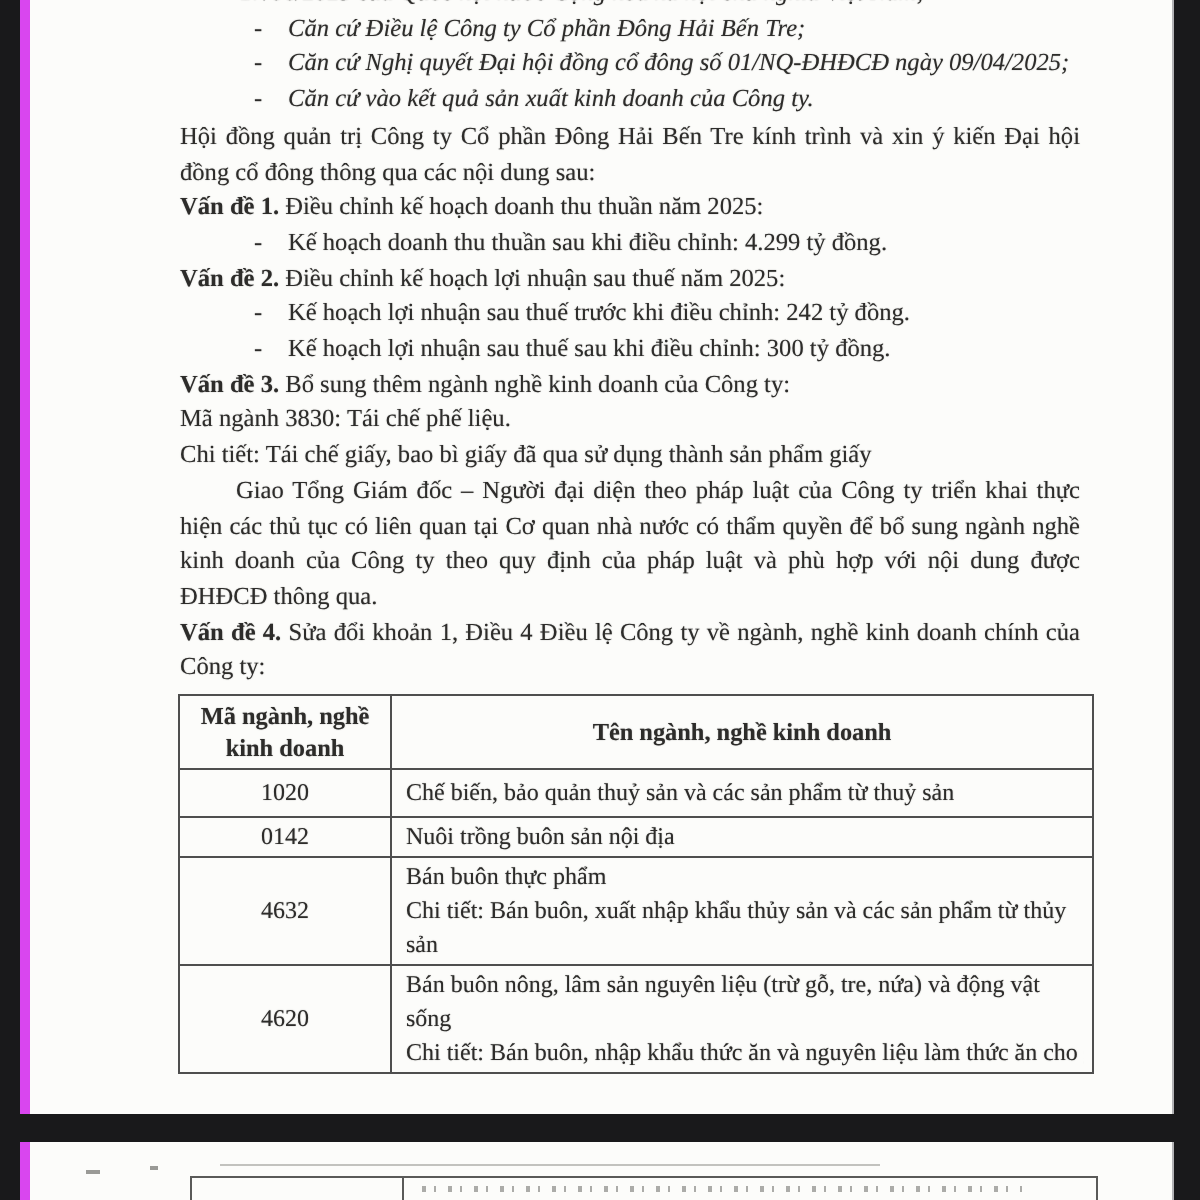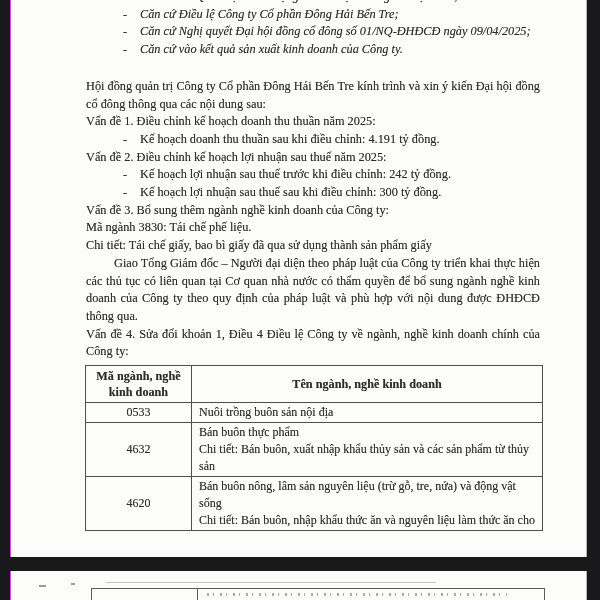--- a/index.html
+++ b/index.html
@@ -3,37 +3,37 @@
 <meta charset="utf-8">
 <style>
   html,body{margin:0;padding:0;}
   body{
     width:600px;height:600px;position:relative;overflow:hidden;
     background:#19191b;
     font-family:"Liberation Serif","DejaVu Serif",serif;
   }
   .page{
     position:absolute;left:10px;width:577px;background:#fcfcfa;
-    border-left:1px solid #d946ef;border-right:1px solid #b3b3b6;
+    border-left:5px solid #d946ef;border-right:1px solid #b3b3b6;
     box-sizing:border-box;overflow:hidden;
   }
   #page1{top:0;height:557px;}
   #page2{top:571px;height:29px;}
   .content{
     padding:0 46px 0 75px;
     font-size:12.3px;line-height:17.7px;color:#2d2c2a;
     text-shadow:0 0 0.6px rgba(40,40,40,0.45);
   }
   .clipped{margin-top:-12px;padding-left:30px;font-style:italic;}
   .cancu{font-style:italic;}
   .bullet{padding-left:37px;}
   .dash{display:inline-block;width:17px;}
   .just{text-align:justify;}
-  .intro{margin-top:19px;}
-  .b{font-weight:normal;}
+  .intro{margin-top:1px;}
+  .b{font-weight:bold;}
   .center{text-align:left;}
   .indent1{text-indent:28px;}
   table.industry{
     border-collapse:collapse;table-layout:fixed;
     width:458px;margin:4px 0 0 -1px;
     font-size:12px;line-height:17px;color:#2d2c2a;
   }
   table.industry th,table.industry td{border:1px solid #4e4e4e;box-sizing:border-box;}
   table.industry th{
     font-weight:bold;text-align:center;vertical-align:middle;
@@ -65,21 +65,21 @@
 
     <div>
       <div class="bullet cancu"><span class="dash">-</span><span>Căn cứ Điều lệ Công ty Cổ phần Đông Hải Bến Tre;</span></div>
       <div class="bullet cancu"><span class="dash">-</span><span>Căn cứ Nghị quyết Đại hội đồng cổ đông số 01/NQ-ĐHĐCĐ ngày 09/04/2025;</span></div>
       <div class="bullet cancu"><span class="dash">-</span><span>Căn cứ vào kết quả sản xuất kinh doanh của Công ty.</span></div>
     </div>
 
     <div class="intro just">Hội đồng quản trị Công ty Cổ phần Đông Hải Bến Tre kính trình và xin ý kiến Đại hội đồng cổ đông thông qua các nội dung sau:</div>
 
     <div class="just"><span class="b">Vấn đề 1.</span> <span>Điều chỉnh kế hoạch doanh thu thuần năm 2025:</span></div>
-    <div class="bullet"><span class="dash">-</span><span>Kế hoạch doanh thu thuần sau khi điều chỉnh: 4.191 tỷ đồng.</span></div>
+    <div class="bullet"><span class="dash">-</span><span>Kế hoạch doanh thu thuần sau khi điều chỉnh: 4.299 tỷ đồng.</span></div>
 
     <div class="just"><span class="b">Vấn đề 2.</span> <span>Điều chỉnh kế hoạch lợi nhuận sau thuế năm 2025:</span></div>
     <div class="bullet"><span class="dash">-</span><span>Kế hoạch lợi nhuận sau thuế trước khi điều chỉnh: 242 tỷ đồng.</span></div>
     <div class="bullet"><span class="dash">-</span><span>Kế hoạch lợi nhuận sau thuế sau khi điều chỉnh: 300 tỷ đồng.</span></div>
 
     <div class="just"><span class="b">Vấn đề 3.</span> <span>Bổ sung thêm ngành nghề kinh doanh của Công ty:</span></div>
     <div class="center">Mã ngành 3830: Tái chế phế liệu.</div>
     <div class="center">Chi tiết: Tái chế giấy, bao bì giấy đã qua sử dụng thành sản phẩm giấy</div>
     <div class="just indent1">Giao Tổng Giám đốc – Người đại diện theo pháp luật của Công ty triển khai thực hiện các thủ tục có liên quan tại Cơ quan nhà nước có thẩm quyền để bổ sung ngành nghề kinh doanh của Công ty theo quy định của pháp luật và phù hợp với nội dung được ĐHĐCĐ thông qua.</div>
 
@@ -88,22 +88,28 @@
     <table class="industry">
       <colgroup>
           <col style="width:106px">
           <col>
         </colgroup>
       <tbody>
           <tr style="height:37px">
         <th>Mã ngành, nghề kinh doanh</th>
         <th>Tên ngành, nghề kinh doanh</th>
       </tr>
+      <tr style="height:24px">
+        <td class="code">1020</td>
+        <td class="name">
+              <div>Chế biến, bảo quản thuỷ sản và các sản phẩm từ thuỷ sản</div>
+            </td>
+      </tr>
       <tr style="height:20px">
-        <td class="code">0533</td>
+        <td class="code">0142</td>
         <td class="name">
               <div>Nuôi trồng buôn sản nội địa</div>
             </td>
       </tr>
       <tr style="height:38px">
         <td class="code">4632</td>
         <td class="name">
           <div>Bán buôn thực phẩm</div>
           <div>Chi tiết: Bán buôn, xuất nhập khẩu thủy sản và các sản phẩm từ thủy sản</div>
         </td>

